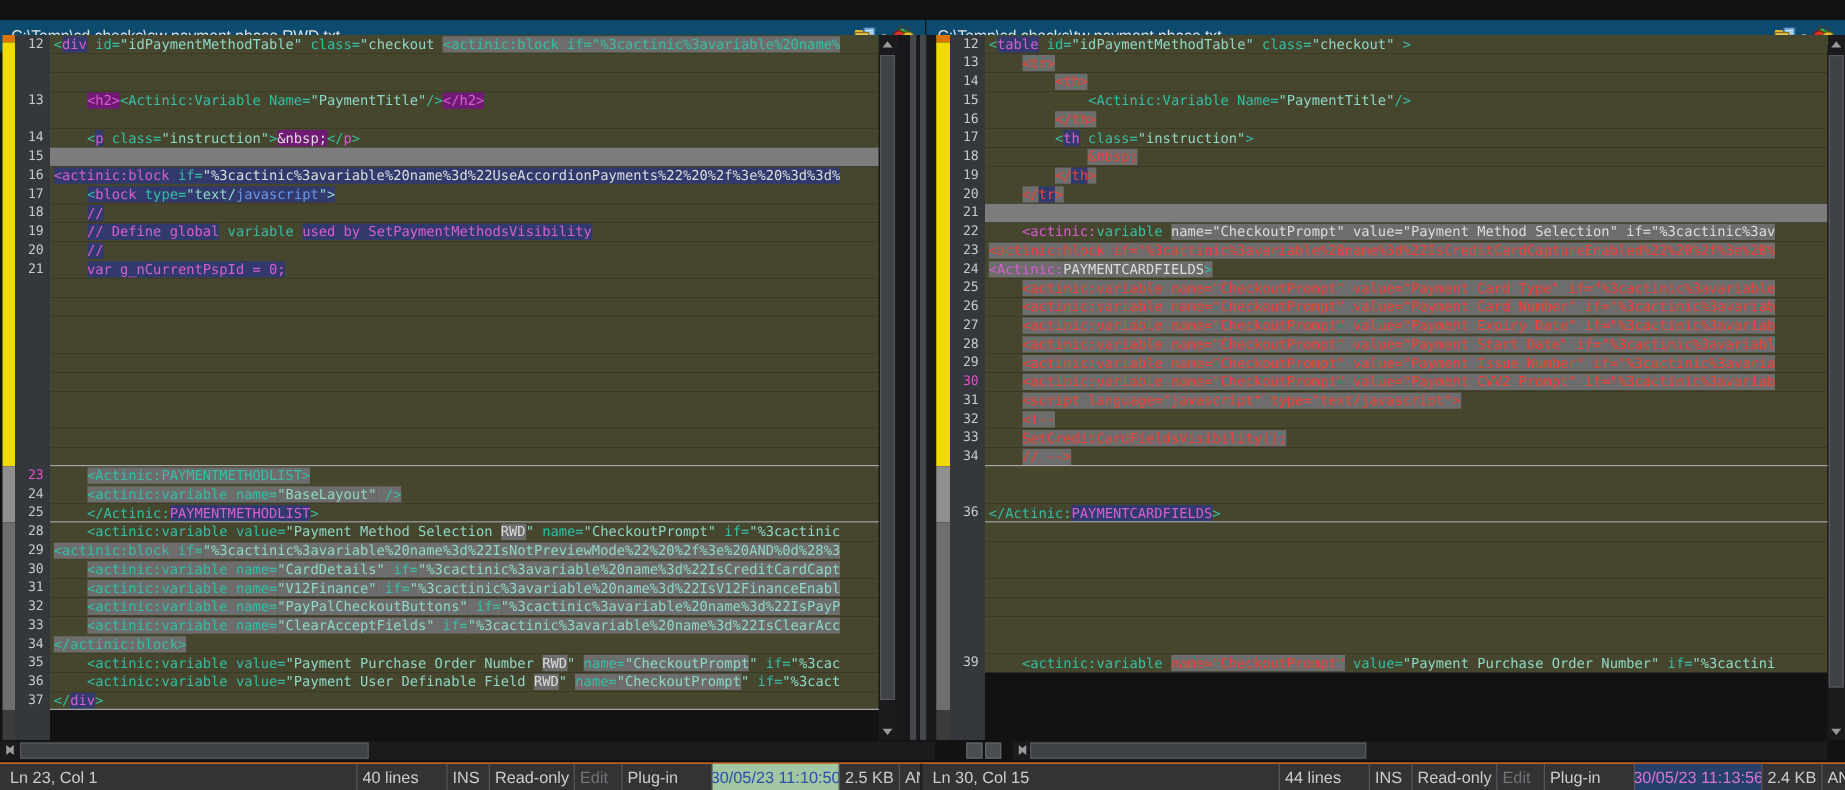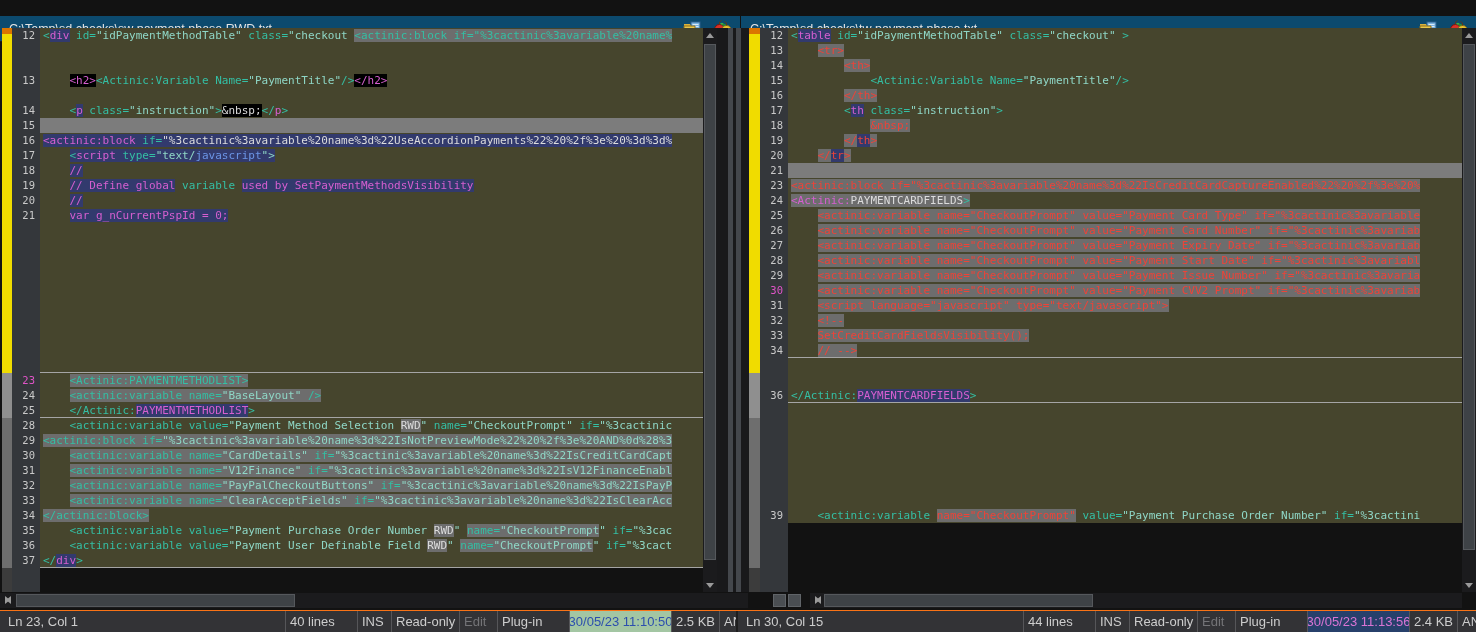--- a/index.html
+++ b/index.html
@@ -32,21 +32,21 @@
   #body-right .rows{left:11px;width:702px;}
   .gutter-col{position:absolute;left:0;top:0;width:28px;height:564px;background:#34373b;}
   .row{position:relative;height:15px;display:flex;line-height:15px;font-size:11px;}
   .ln{position:relative;width:23px;flex:none;text-align:right;padding-right:5px;color:#c9c9c9;font-size:10.5px;}
   .ln.cur{color:#e054c8;}
   .code{position:relative;flex:1;white-space:pre;overflow:hidden;background:#46452d;padding-left:3px;}
   .code.grayrow{background:#7c7c7c;}
   .row.sep::after{content:"";position:absolute;left:28px;right:0;bottom:0;height:1px;background:#a5a5a5;z-index:3;}
   .fg-t{color:#34bfa4;} .fg-s{color:#8fd7c6;} .fg-m{color:#d65fd0;} .fg-r{color:#ee4338;}
   .fg-w{color:#dcdcdc;} .fg-j{color:#6b95e6;}
-  .bg-g{background:#6d6d6d;} .bg-gh{background:#000000;} .bg-b{background:#323a6d;}
+  .bg-g{background:#6d6d6d;} .bg-gh{background:#701a75;} .bg-b{background:#323a6d;}
   
   .vscroll{position:absolute;top:0;width:14px;height:564px;background:#1b1b1d;}
   #body-left .vscroll{left:703px;}
   #body-right .vscroll{left:713px;}
   .sb-btn{position:absolute;left:0;width:14px;height:14px;display:flex;align-items:center;justify-content:center;}
   .tri-up{width:0;height:0;border-left:4px solid transparent;border-right:4px solid transparent;border-bottom:5px solid #9a9a9a;}
   .tri-dn{width:0;height:0;border-left:4px solid transparent;border-right:4px solid transparent;border-top:5px solid #9a9a9a;}
   .tri-lf{width:0;height:0;border-top:4px solid transparent;border-bottom:4px solid transparent;border-right:5px solid #9a9a9a;}
   .tri-rt{width:0;height:0;border-top:4px solid transparent;border-bottom:4px solid transparent;border-left:5px solid #9a9a9a;}
   .vthumb{position:absolute;left:1px;width:12px;background:#3e4246;border:1px solid #55585c;box-sizing:border-box;}
@@ -169,21 +169,21 @@
         <div class="row">
           <span class="ln">15</span>
           <span class="code grayrow"></span>
         </div>
         <div class="row">
           <span class="ln">16</span>
           <span class="code"><span class="fg-m bg-b">&lt;actinic:block</span><span class="fg-t bg-b"> if=</span><span class="fg-w bg-b">"%3cactinic%3avariable%20name%3d%22UseAccordionPayments%22%20%2f%3e%20%3d%3d%</span></span>
         </div>
         <div class="row">
           <span class="ln">17</span>
-          <span class="code"><span class="fg-t">    </span><span class="fg-t bg-b">&lt;</span><span class="fg-m bg-b">script</span><span class="fg-t bg-b"> type=</span><span class="fg-s bg-b">"text/</span><span class="fg-j bg-b">javascript</span><span class="fg-s bg-b">"&gt;</span></span>
+          <span class="code"><span class="fg-t">    </span><span class="fg-t bg-b">&lt;</span><span class="fg-m bg-b">block</span><span class="fg-t bg-b"> type=</span><span class="fg-s bg-b">"text/</span><span class="fg-j bg-b">javascript</span><span class="fg-s bg-b">"&gt;</span></span>
         </div>
         <div class="row">
           <span class="ln">18</span>
           <span class="code"><span class="fg-t">    </span><span class="fg-m bg-b">//</span></span>
         </div>
         <div class="row">
           <span class="ln">19</span>
           <span class="code"><span class="fg-t">    </span><span class="fg-m bg-b">// Define global</span><span class="fg-t"> </span><span class="fg-t">variable</span><span class="fg-t"> </span><span class="fg-m bg-b">used by SetPaymentMethodsVisibility</span></span>
         </div>
         <div class="row">
@@ -347,20 +347,24 @@
         </div>
         <div class="row">
           <span class="ln">20</span>
           <span class="code"><span class="fg-t">    </span><span class="fg-r bg-g">&lt;/</span><span class="fg-r bg-b">tr</span><span class="fg-r bg-g">&gt;</span></span>
         </div>
         <div class="row">
           <span class="ln">21</span>
           <span class="code grayrow"></span>
         </div>
         <div class="row">
+          <span class="ln">22</span>
+          <span class="code"><span class="fg-t">    </span><span class="fg-m">&lt;actinic:</span><span class="fg-t">variable</span><span class="fg-t"> </span><span class="fg-w bg-g">name="CheckoutPrompt" value="Payment Method Selection" if="%3cactinic%3av</span></span>
+        </div>
+        <div class="row">
           <span class="ln">23</span>
           <span class="code"><span class="fg-r bg-g">&lt;actinic:block if="%3cactinic%3avariable%20name%3d%22IsCreditCardCaptureEnabled%22%20%2f%3e%20%</span></span>
         </div>
         <div class="row">
           <span class="ln">24</span>
           <span class="code"><span class="fg-m bg-g">&lt;Actinic:</span><span class="fg-w bg-g">PAYMENTCARDFIELDS</span><span class="fg-t bg-g">&gt;</span></span>
         </div>
         <div class="row">
           <span class="ln">25</span>
           <span class="code"><span class="fg-t">    </span><span class="fg-r bg-g">&lt;actinic:variable name="CheckoutPrompt" value="Payment Card Type" if="%3cactinic%3avariable</span></span>

